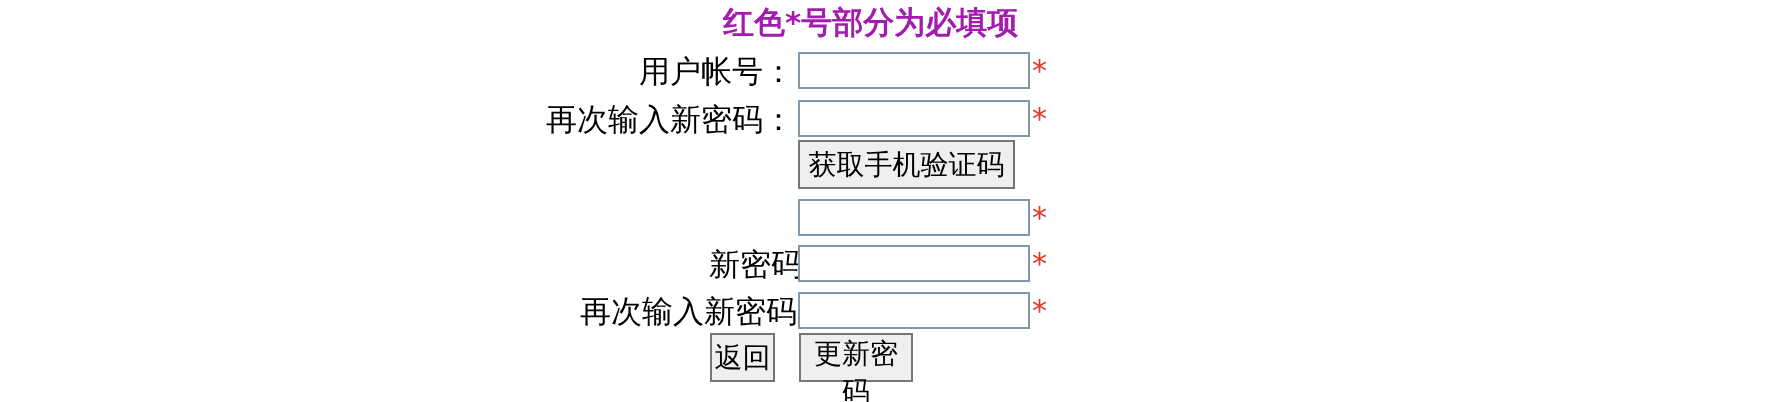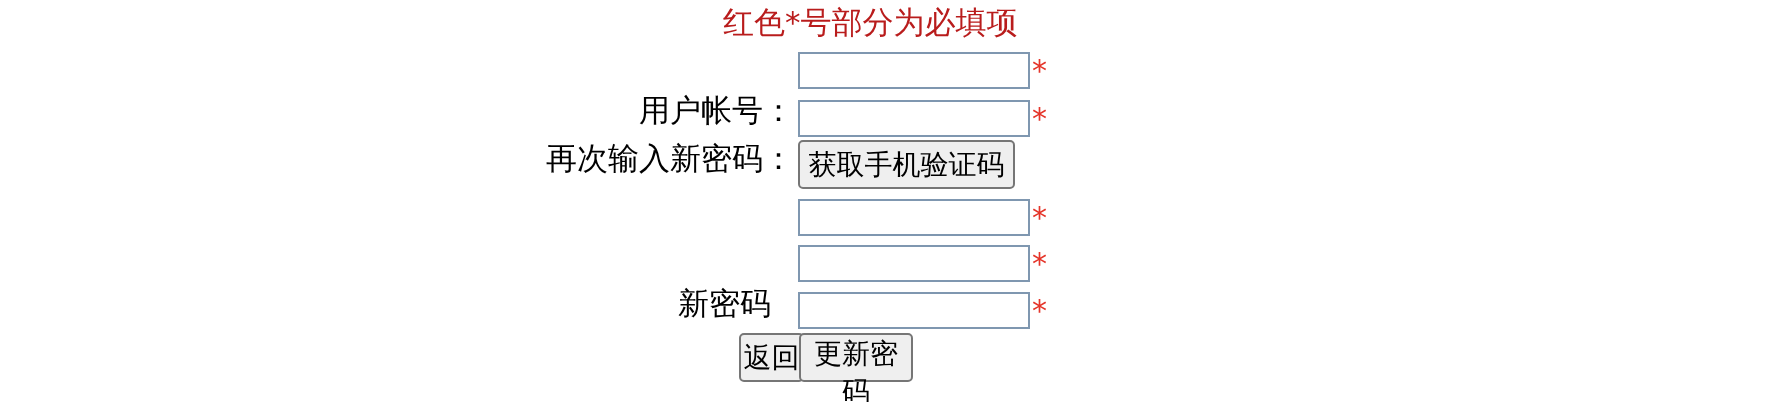--- a/index.html
+++ b/index.html
@@ -1,27 +1,27 @@
 <!DOCTYPE html>
 <html><head>
 <meta charset="utf-8">
 <style>
   html, body { margin: 0; padding: 0; background: #ffffff; }
   body { width: 1780px; height: 402px; position: relative; overflow: hidden;
          font-family: "DejaVu Sans", "Liberation Sans", sans-serif; color: #000; }
   .title { position: absolute; left: 723px; top: 2px; font-size: 31px; line-height: 40px;
-           color: #b91c1c; white-space: nowrap; }
+           color: #a21caf; white-space: nowrap; font-weight: bold; }
   .row { position: absolute; left: 0; width: 1780px; height: 40px; }
   .label { position: absolute; right: 986px; font-size: 31px; line-height: 40px;
-           white-space: nowrap; text-align: right; margin-top: 39px; }
+           white-space: nowrap; text-align: right; }
   .field { position: absolute; left: 798px; width: 232px; height: 37px; box-sizing: border-box;
            border: 2px solid #7f97b0; background: #fff; padding: 0 4px; font-size: 20px; outline: none; }
   .req { position: absolute; left: 1032px; font-size: 30px; color: #e5352a; line-height: 40px; }
   .btn { position: absolute; box-sizing: border-box; height: 49px; border: 2px solid #767676;
-         border-radius: 5px; background: #efefef; font-size: 28px; color: #000;
+         border-radius: 0; background: #efefef; font-size: 28px; color: #000;
          font-family: "DejaVu Sans", "Liberation Sans", sans-serif; padding: 0; cursor: pointer; }
 </style>
 </head>
 <body>
 
 <div>
 
   <div class="title">红色*号部分为必填项</div>
 
   <div class="row" style="top:51px;">
@@ -37,26 +37,27 @@
   </div>
 
   <button class="btn" style="left:798px; top:140px; width:217px;">获取手机验证码</button>
 
   <div class="row" style="top:198px;">
     <input class="field" type="text" style="top: 1px;" value="">
     <span class="req">*</span>
   </div>
 
   <div class="row" style="top:244px;">
-    <span class="label" style="right:1009px;">新密码</span>
+    <span class="label" style="right:978px;">新密码</span>
     <input class="field" type="password" style="top: 1px;" value="">
     <span class="req">*</span>
   </div>
 
   <div class="row" style="top:291px;">
+    <span class="label" style="right:983px;">再次输入新密码</span>
     <input class="field" type="password" style="top: 1px;" value="">
     <span class="req">*</span>
   </div>
 
-  <button class="btn" style="left:710px; top:333px; width:65px;margin-left:29px;">返回</button>
+  <button class="btn" style="left:710px; top:333px; width:65px;">返回</button>
   <button class="btn" style="left:799px; top:333px; width:114px;">更新密码</button>
 
 </div>
 
 </body></html>

